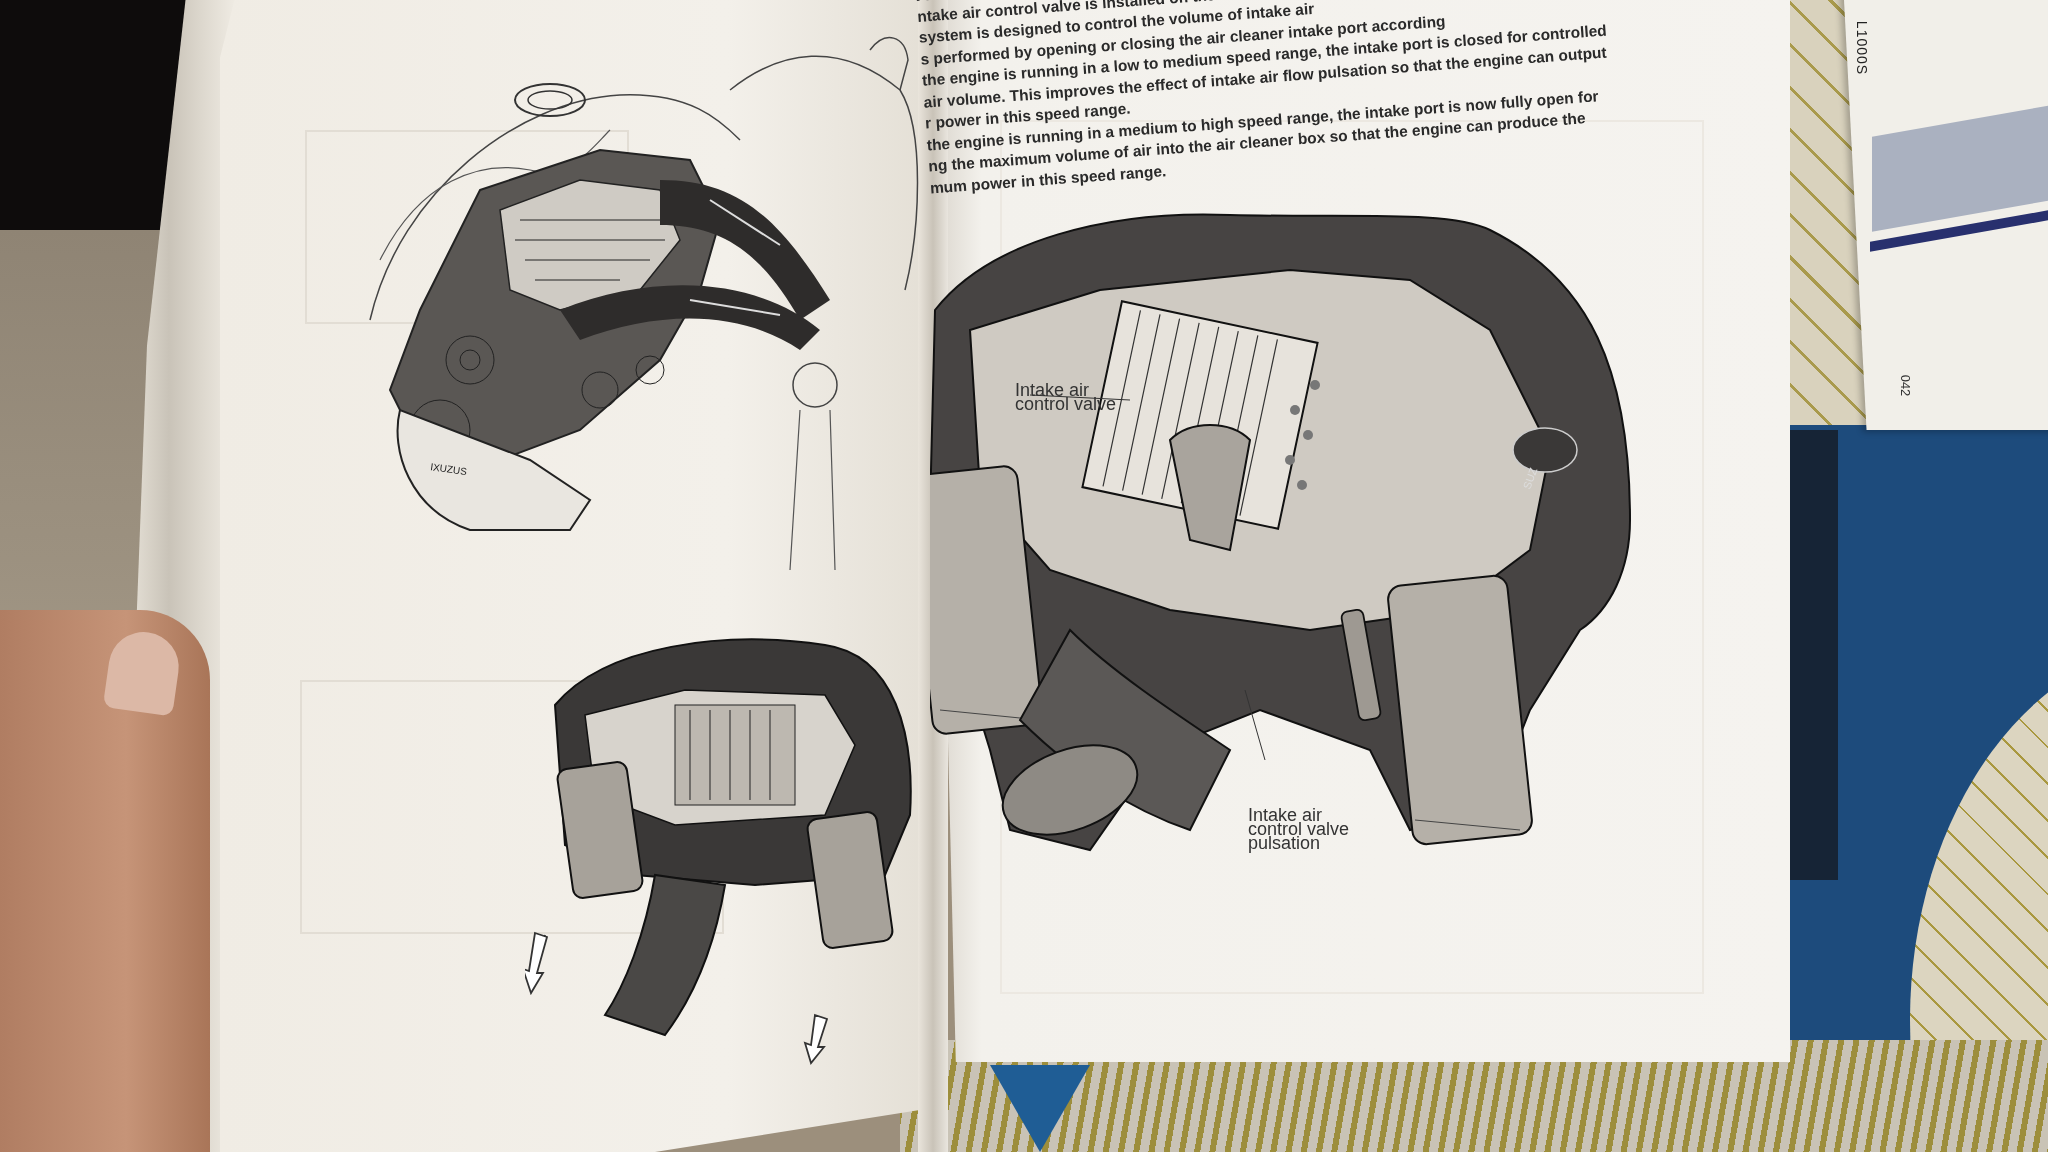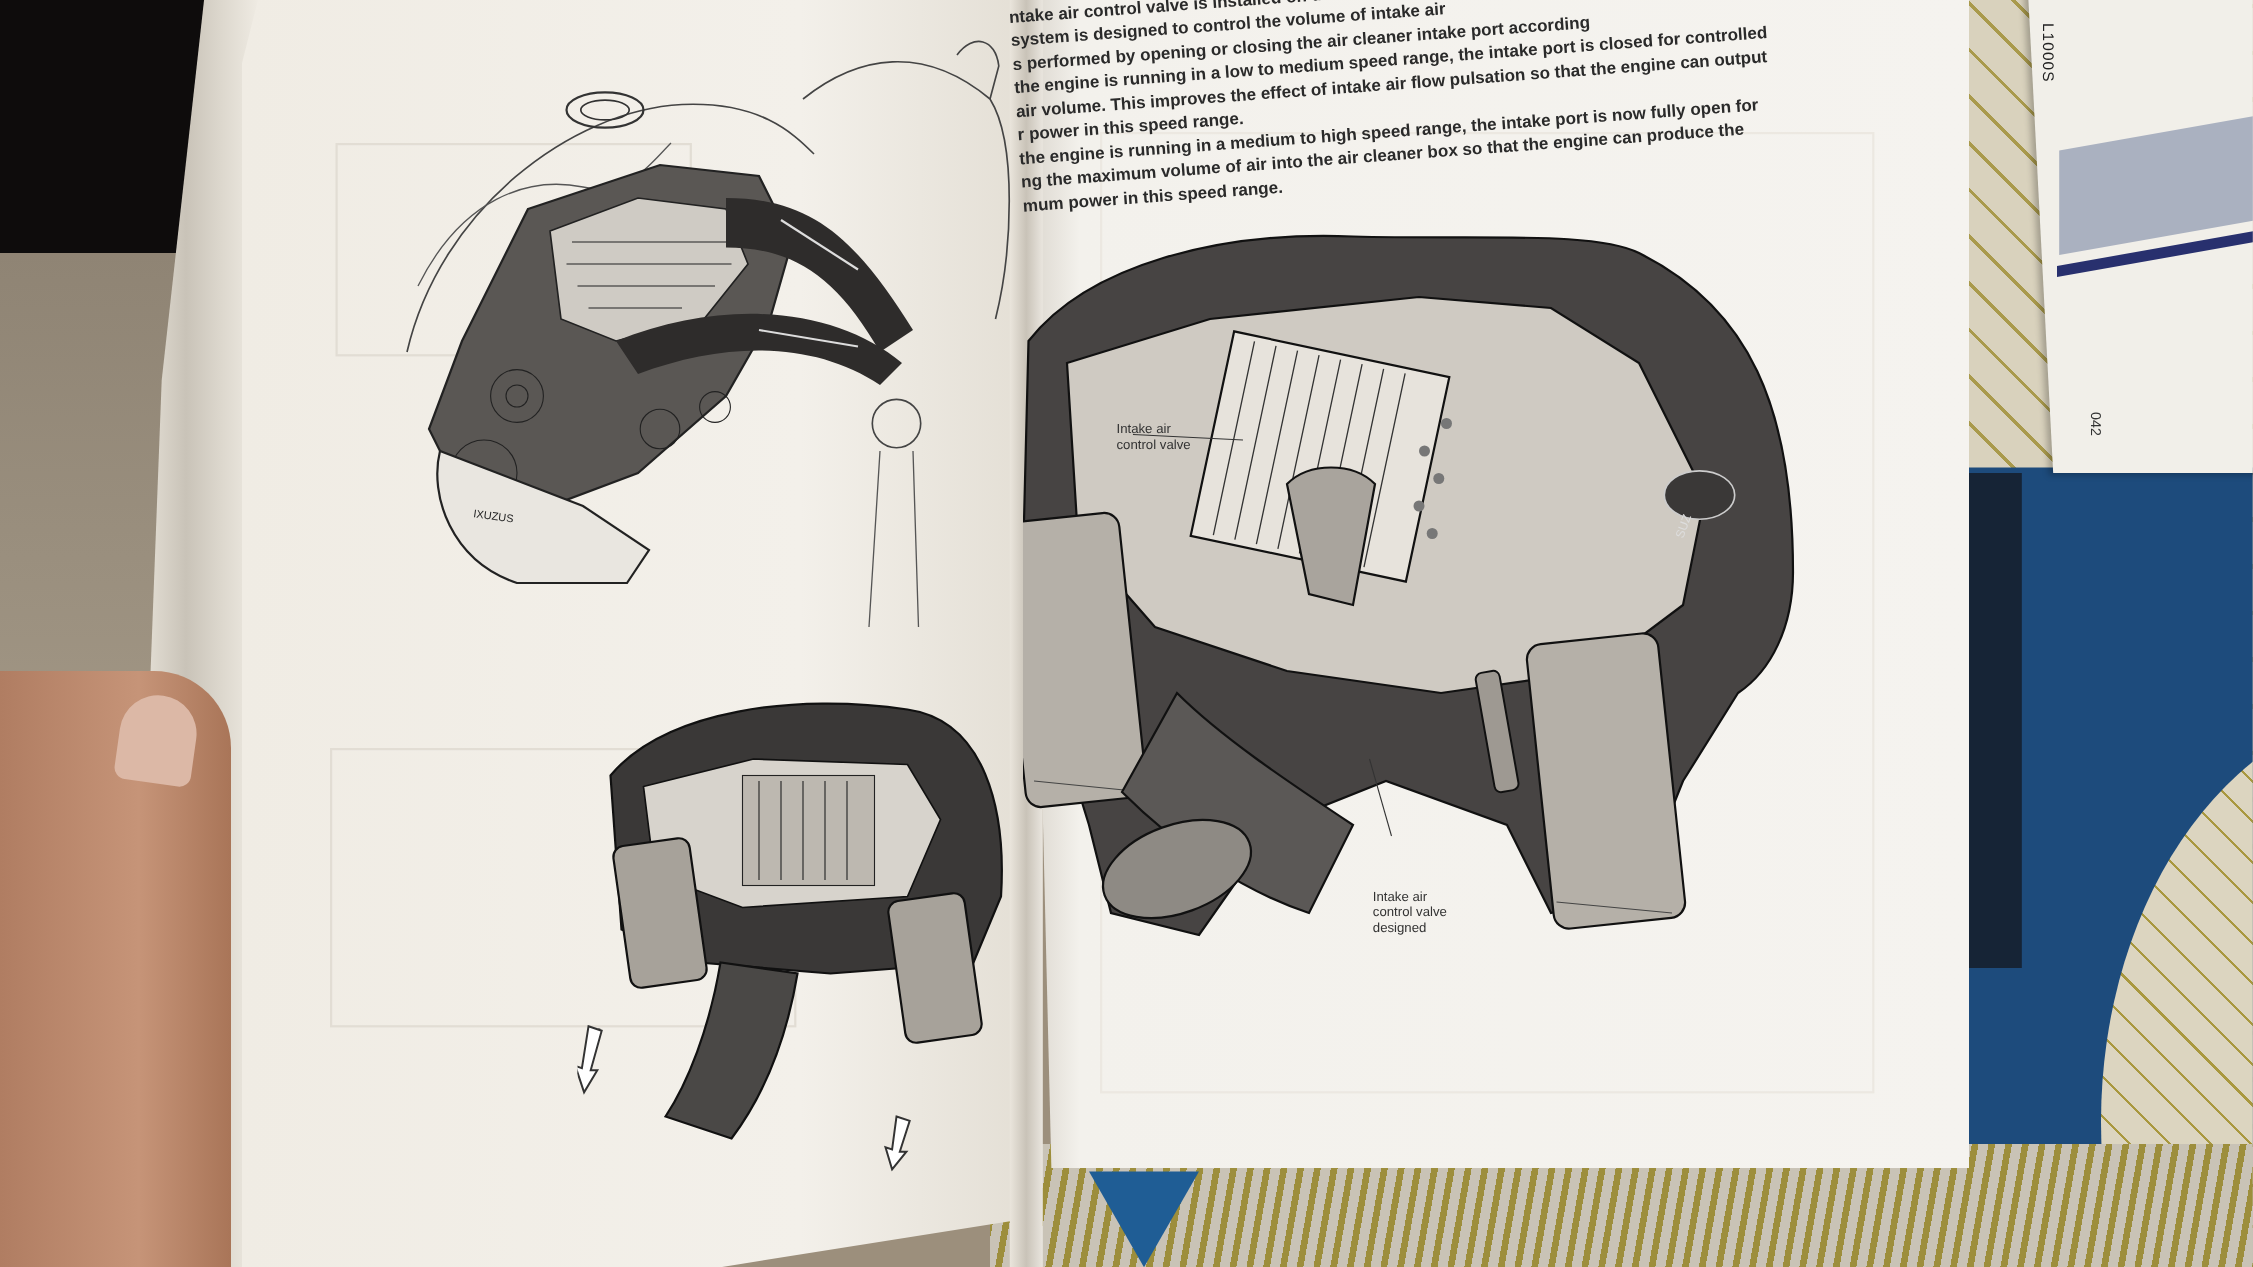--- a/index.html
+++ b/index.html
@@ -32,21 +32,21 @@
   
   #left-page { left:220px; top:0; width:725px; height:1152px; background:linear-gradient(90deg,#f0ece4,#f3f0ea 70%,#e3ded4); clip-path:polygon(2% 0,100% 0,100% 96%,60% 100%,0 100%,0 5%); }
   #right-page { left:930px; top:0; width:860px; height:1062px; background:linear-gradient(90deg,#d8d3ca,#f3f1ec 6%,#f5f3ef); clip-path:polygon(0 0,100% 0,100% 100%,3% 100%); }
   #gutter { left:918px; top:0; width:30px; height:1152px; background:linear-gradient(90deg,#eae5dc,#c9c3b8,#e9e5de); }
   
   #text-block { left:915px; top:-16px; width:720px; transform:rotate(-4.2deg); transform-origin:0 0; color:#2a2a2a; font-size:15.5px; line-height:21.5px; font-weight:bold; }
   #text-block .heading { font-size:19px; letter-spacing:.5px; }
   #text-block p { margin:0; white-space:nowrap; }
   
   .diagram { position:absolute; }
-  .label { position:absolute; font-size:12px; color:#333; line-height:14px; background:transparent; }
+  .label { position:absolute; font-size:18px; color:#333; line-height:14px; background:transparent; }
   .print-frame { position:absolute; border:2px solid #e2ddd4; }
 </style>
 </head>
 <body>
 
 <div class="abs" id="bg-dark"></div>
 <div class="abs" id="bg-beige"></div>
 <div class="abs" id="bg-rug"></div>
 <div class="abs" id="bg-blue"></div>
 <div class="abs" id="bg-blue-dark"></div>
@@ -159,21 +159,21 @@
   <line x1="335" y1="570" x2="315" y2="500" stroke="#333" stroke-width="1"></line>
 </svg>
 
 <div class="label" style="left:1015px;top:383px;">
   <div>Intake air</div>
   <div>control valve</div>
 </div>
 <div class="label" style="left:1248px;top:808px;">
   <div>Intake air</div>
   <div>control valve</div>
-  <div>designed</div>
+  <div>pulsation</div>
 </div>
 
 <div class="abs" id="text-block">
   <p class="heading">AKE AIR CONTR</p>
   <p>ntake air control valve is installed on the</p>
   <p>system is designed to control the volume of intake air</p>
   <p>s performed by opening or closing the air cleaner intake port according</p>
   <p>the engine is running in a low to medium speed range, the intake port is closed for controlled</p>
   <p>air volume. This improves the effect of intake air flow pulsation so that the engine can output</p>
   <p>r power in this speed range.</p>

